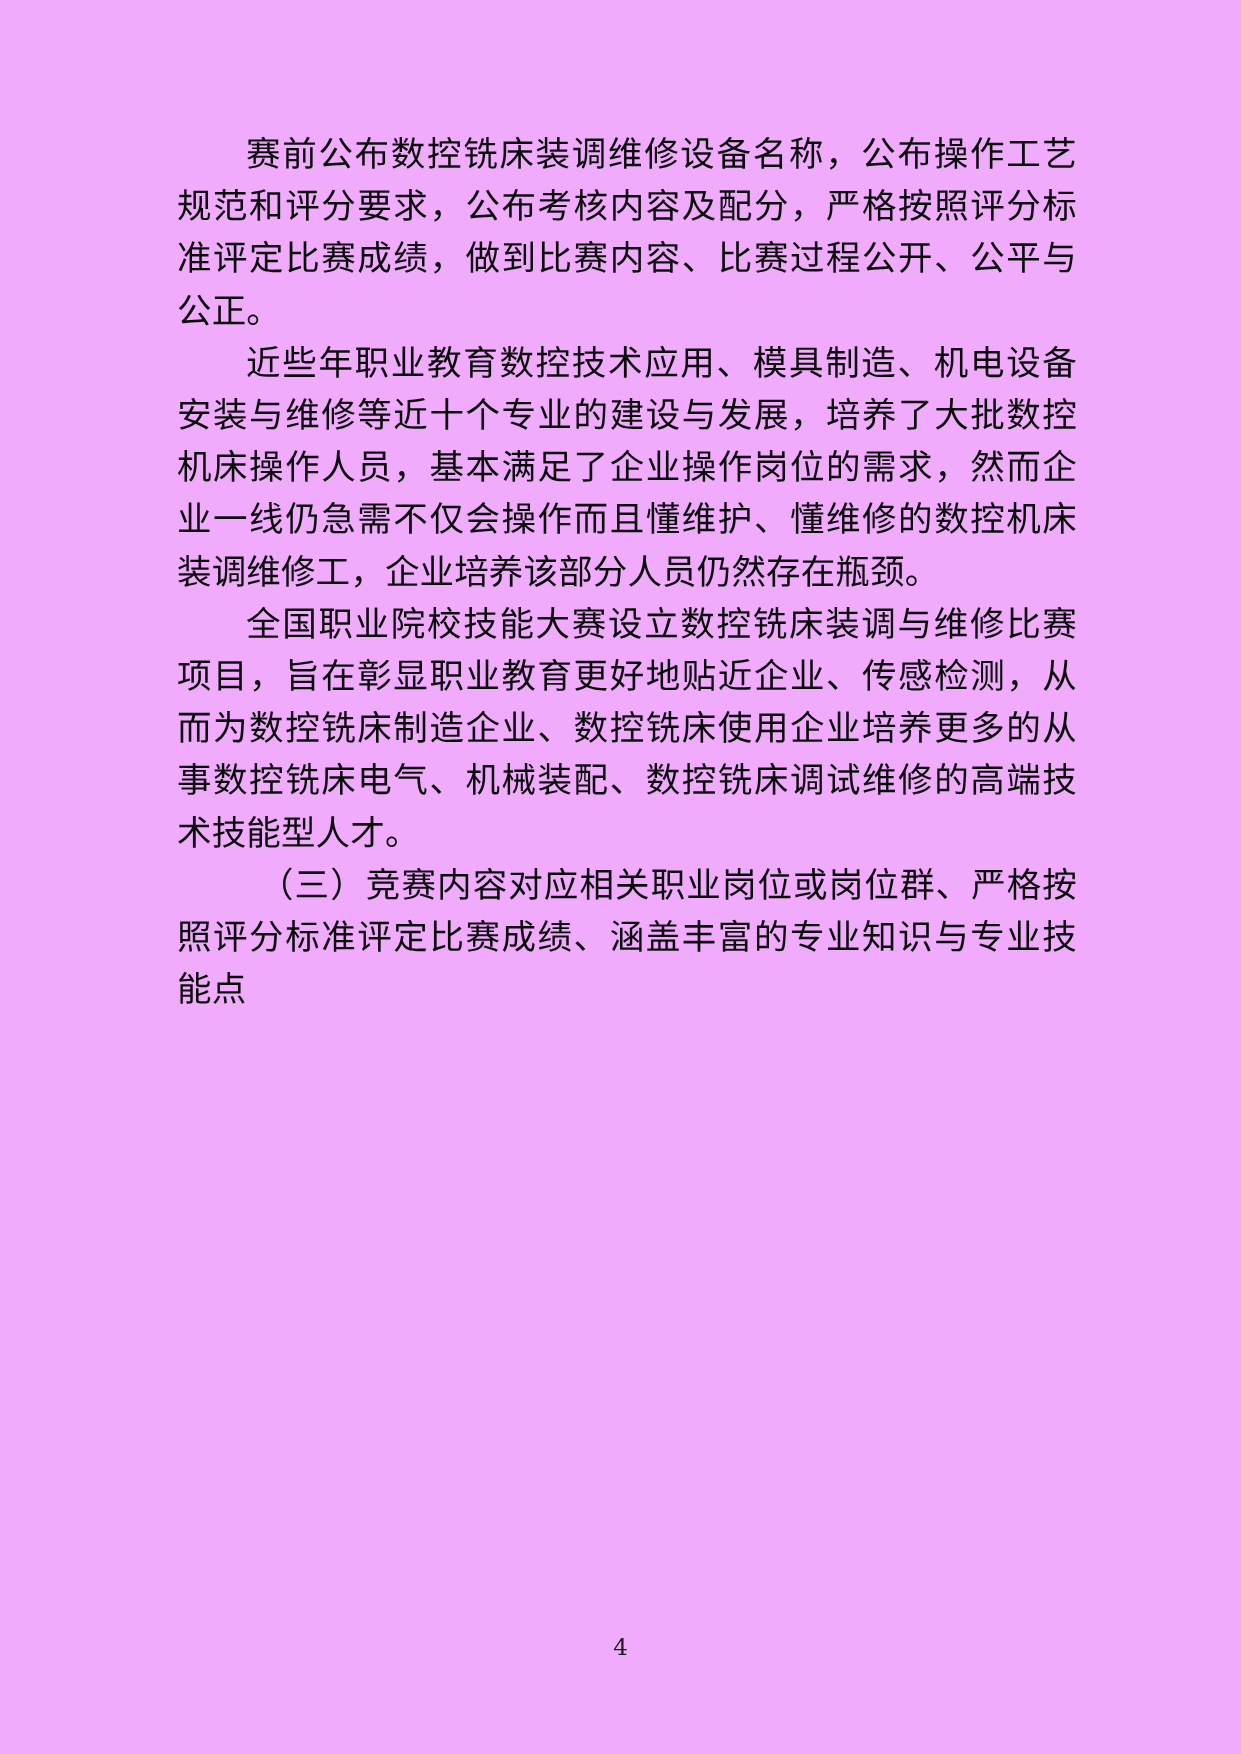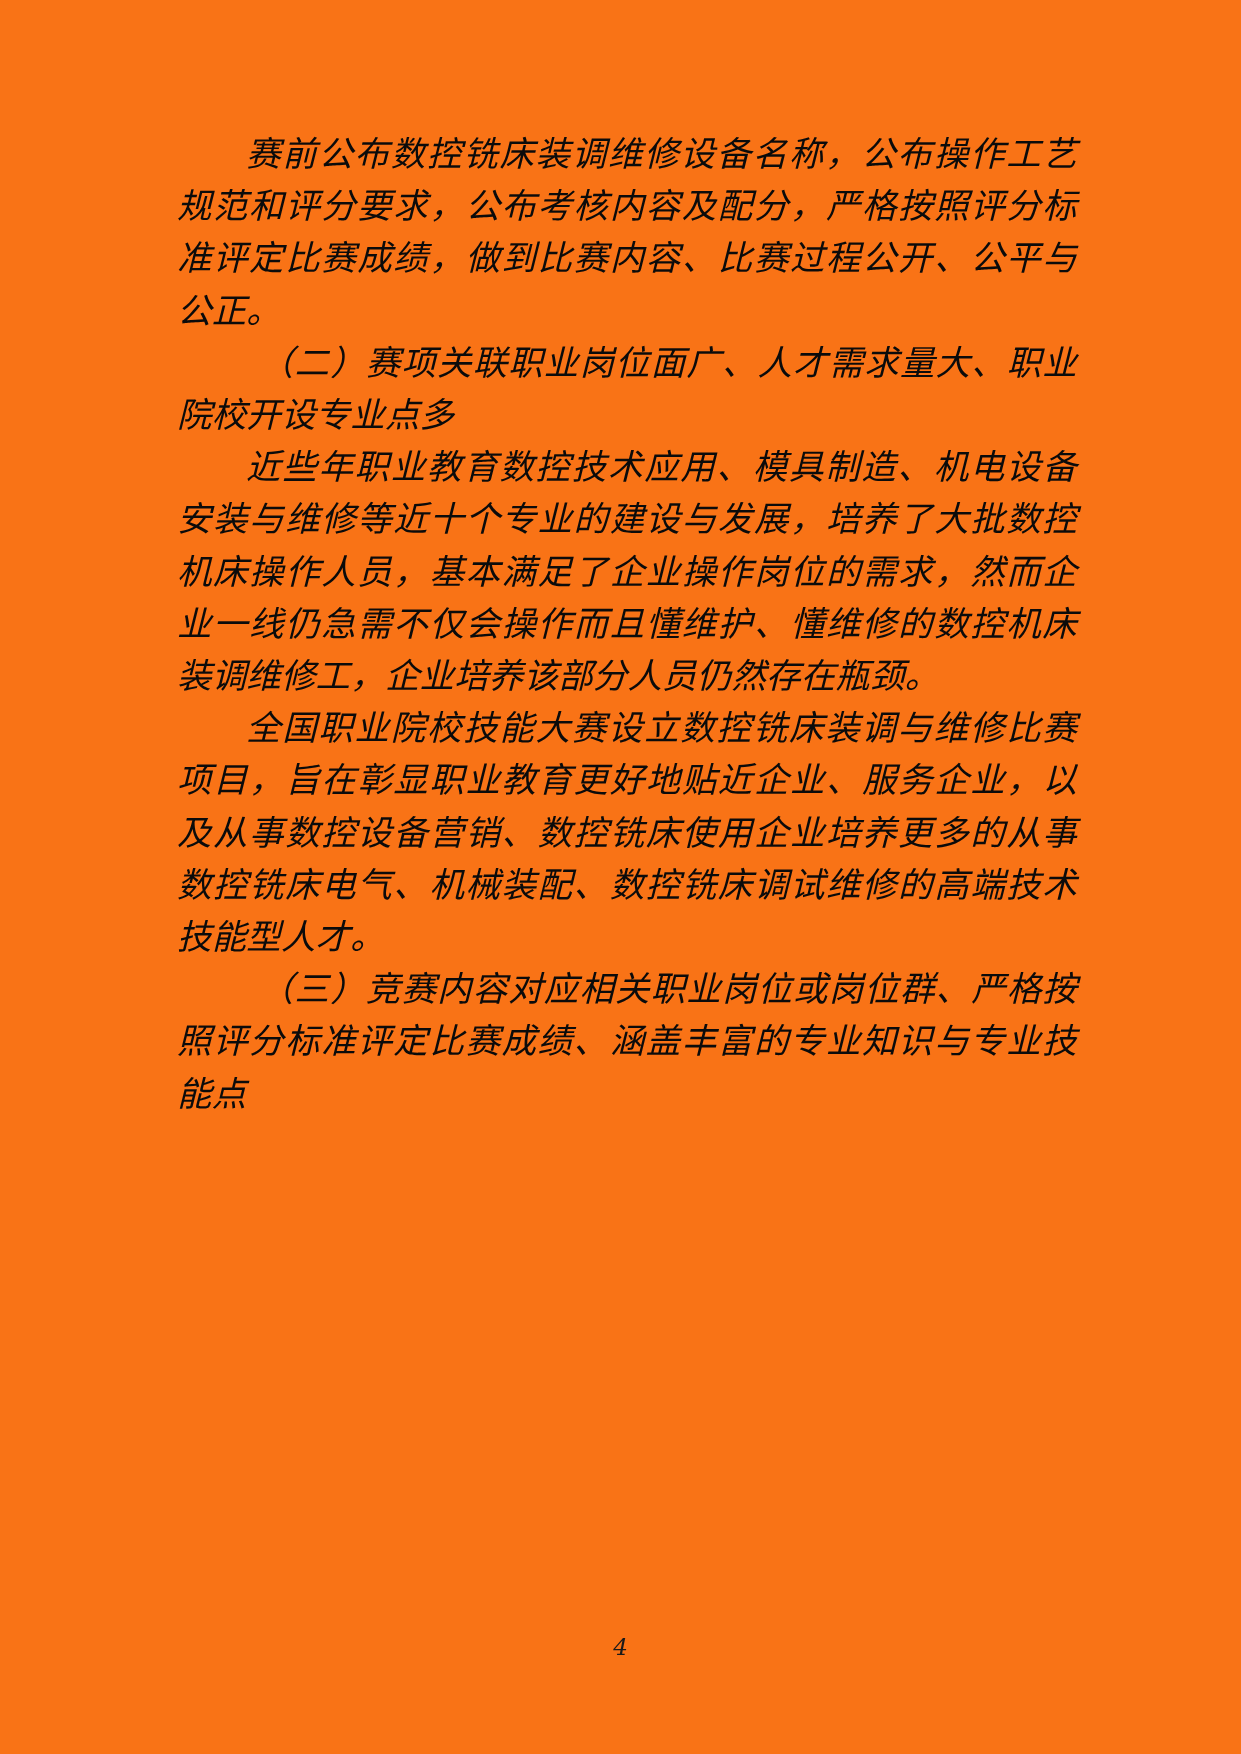--- a/index.html
+++ b/index.html
@@ -13,22 +13,21 @@
     height: 1754px;
     position: relative;
     font-family: "DejaVu Sans", "Liberation Sans", sans-serif;
     color: #000000;
     overflow: hidden;
   }
 
   .page {
     position: absolute;
     inset: 0;
-    background: #f97316;
-    font-style: italic;
+    background: #f0abfc;
   }
 
   .text-column {
     position: absolute;
     left: 177px;
     top: 128px;
     width: 900px;
   }
 
   .para {
@@ -68,25 +67,24 @@
 </style>
 </head>
 <body>
 
 <div class="page">
 
   <div class="text-column">
 
     <p class="para indent-2">赛前公布数控铣床装调维修设备名称，公布操作工艺规范和评分要求，公布考核内容及配分，严格按照评分标准评定比赛成绩，做到比赛内容、比赛过程公开、公平与公正。</p>
 
-    <p class="para indent-head">（二）赛项关联职业岗位面广、人才需求量大、职业院校开设专业点多</p>
 
     <p class="para indent-2">近些年职业教育数控技术应用、模具制造、机电设备安装与维修等近十个专业的建设与发展，培养了大批数控机床操作人员，基本满足了企业操作岗位的需求，然而企业一线仍急需不仅会操作而且懂维护、懂维修的数控机床装调维修工，企业培养该部分人员仍然存在瓶颈。</p>
 
-    <p class="para indent-2">全国职业院校技能大赛设立数控铣床装调与维修比赛项目，旨在彰显职业教育更好地贴近企业、服务企业，以及从事数控设备营销、数控铣床使用企业培养更多的从事数控铣床电气、机械装配、数控铣床调试维修的高端技术技能型人才。</p>
+    <p class="para indent-2">全国职业院校技能大赛设立数控铣床装调与维修比赛项目，旨在彰显职业教育更好地贴近企业、传感检测，从而为数控铣床制造企业、数控铣床使用企业培养更多的从事数控铣床电气、机械装配、数控铣床调试维修的高端技术技能型人才。</p>
 
 
     <p class="para indent-head">（三）竞赛内容对应相关职业岗位或岗位群、严格按照评分标准评定比赛成绩、涵盖丰富的专业知识与专业技能点</p>
 
 
   </div>
 
   <div class="page-number">4</div>
 
 </div>

